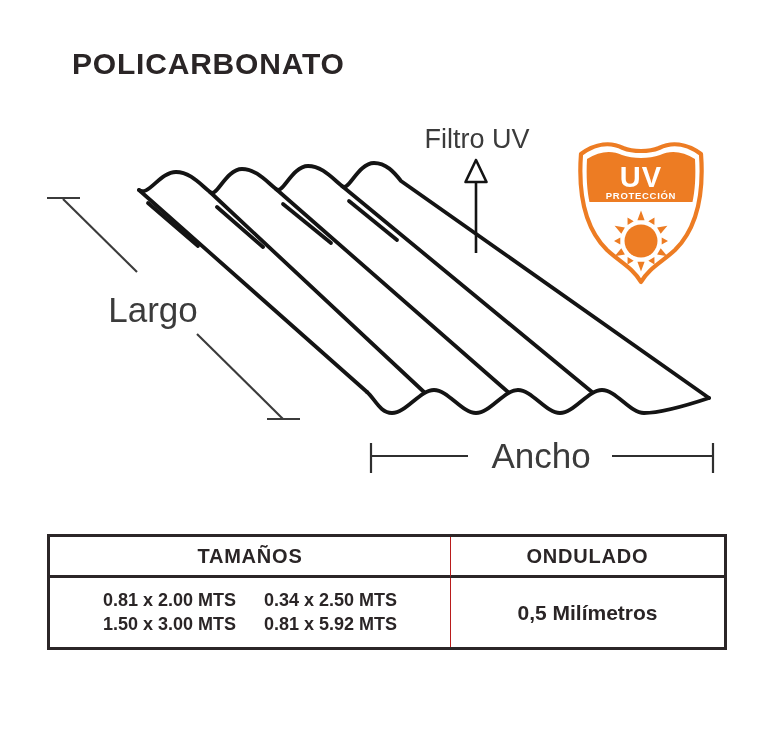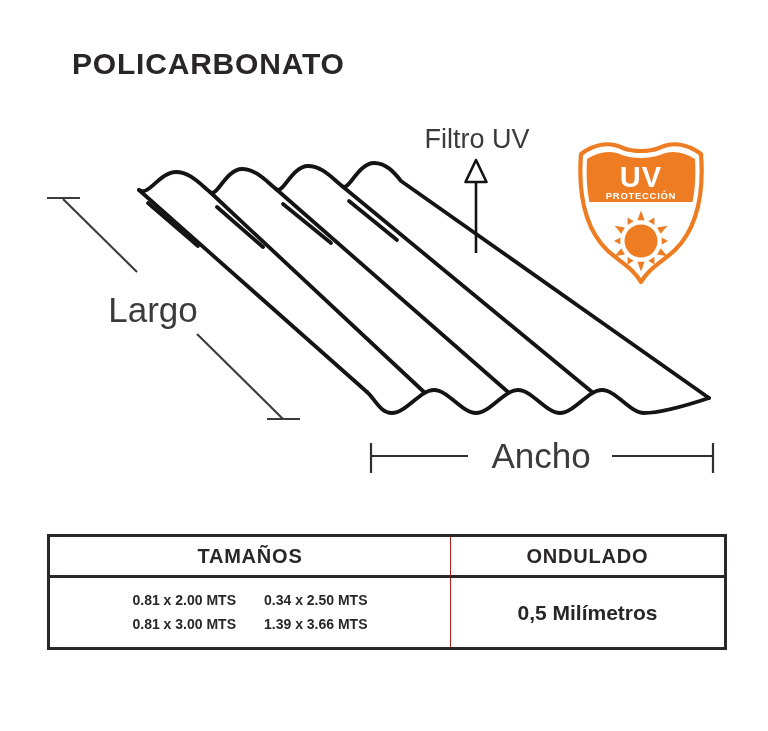--- a/index.html
+++ b/index.html
@@ -21,21 +21,21 @@
     position:absolute;left:47px;top:534px;width:680px;height:116px;
     border:3px solid #2b2627;box-sizing:border-box;
     display:grid;grid-template-columns:401px 1fr;grid-template-rows:41px 1fr;
     color:#2a2526;
   }
   .cell{display:flex;align-items:center;justify-content:center;box-sizing:border-box;}
   .cell.col-divider{border-right:1px solid #b91c1c;}
   .cell.header-row{border-bottom:3px solid #2b2627;font-weight:700;font-size:20px;letter-spacing:0.8px;}
   .sizes-grid{
     display:grid;grid-template-columns:auto auto;column-gap:28px;row-gap:1px;
-    font-size:14px;font-weight:700;line-height:23px;white-space:nowrap;
+    font-size:18px;font-weight:700;line-height:23px;white-space:nowrap;
   }
   .thickness{font-size:21px;font-weight:700;}
 </style>
 </head>
 <body>
 
 <div class="page">
 
   <div class="title">
     <div>POLICARBONATO</div>
@@ -131,22 +131,22 @@
     </g>
   </svg>
 
   <div class="spec-table">
     <div class="cell header-row col-divider">TAMAÑOS</div>
     <div class="cell header-row">ONDULADO</div>
     <div class="cell col-divider">
       <div class="sizes-grid">
         <span>0.81 x 2.00 MTS</span>
         <span>0.34 x 2.50 MTS</span>
-        <span>0.81 x 3.00 MTS</span>
-        <span>1.39 x 3.66 MTS</span>
+        <span>1.50 x 3.00 MTS</span>
+        <span>0.81 x 5.92 MTS</span>
       </div>
     </div>
     <div class="cell">
       <span class="thickness">0,5 Milímetros</span>
     </div>
   </div>
 
 </div>
 
 </body></html>

